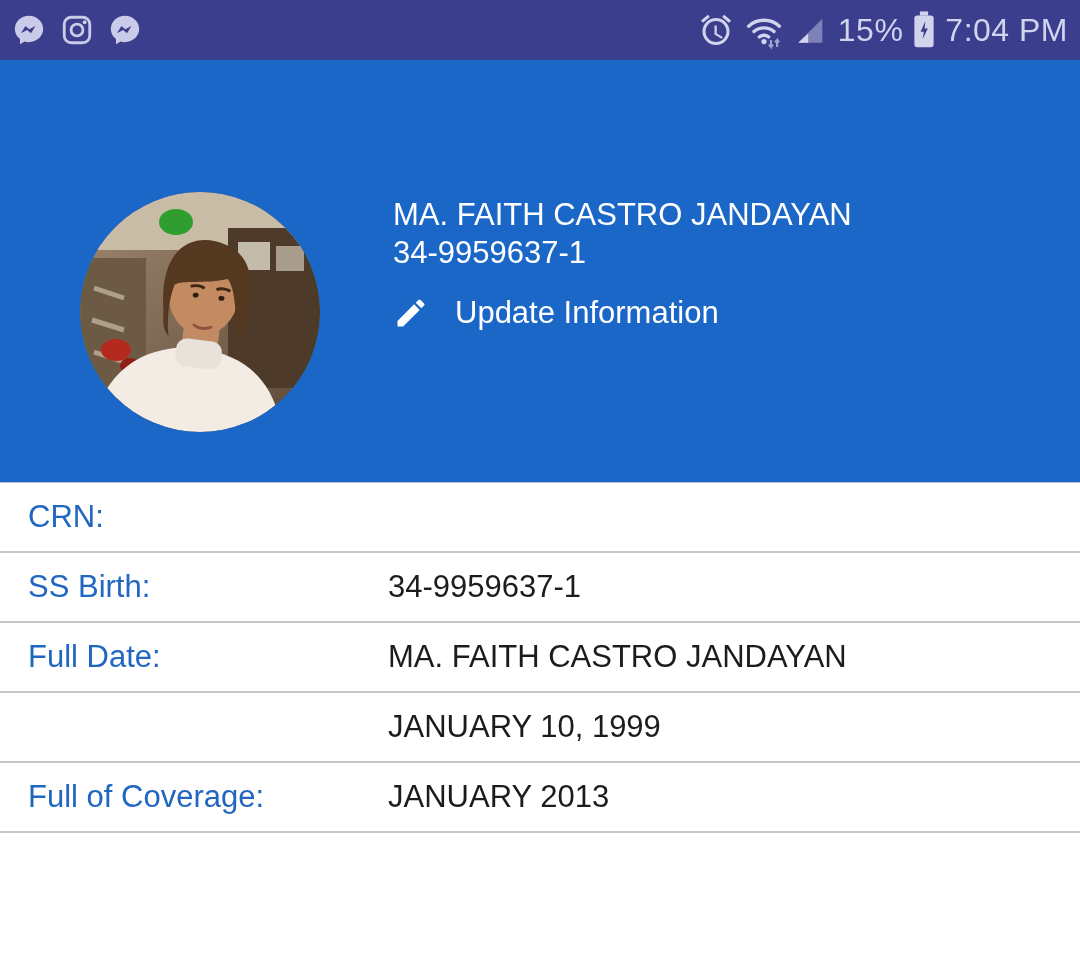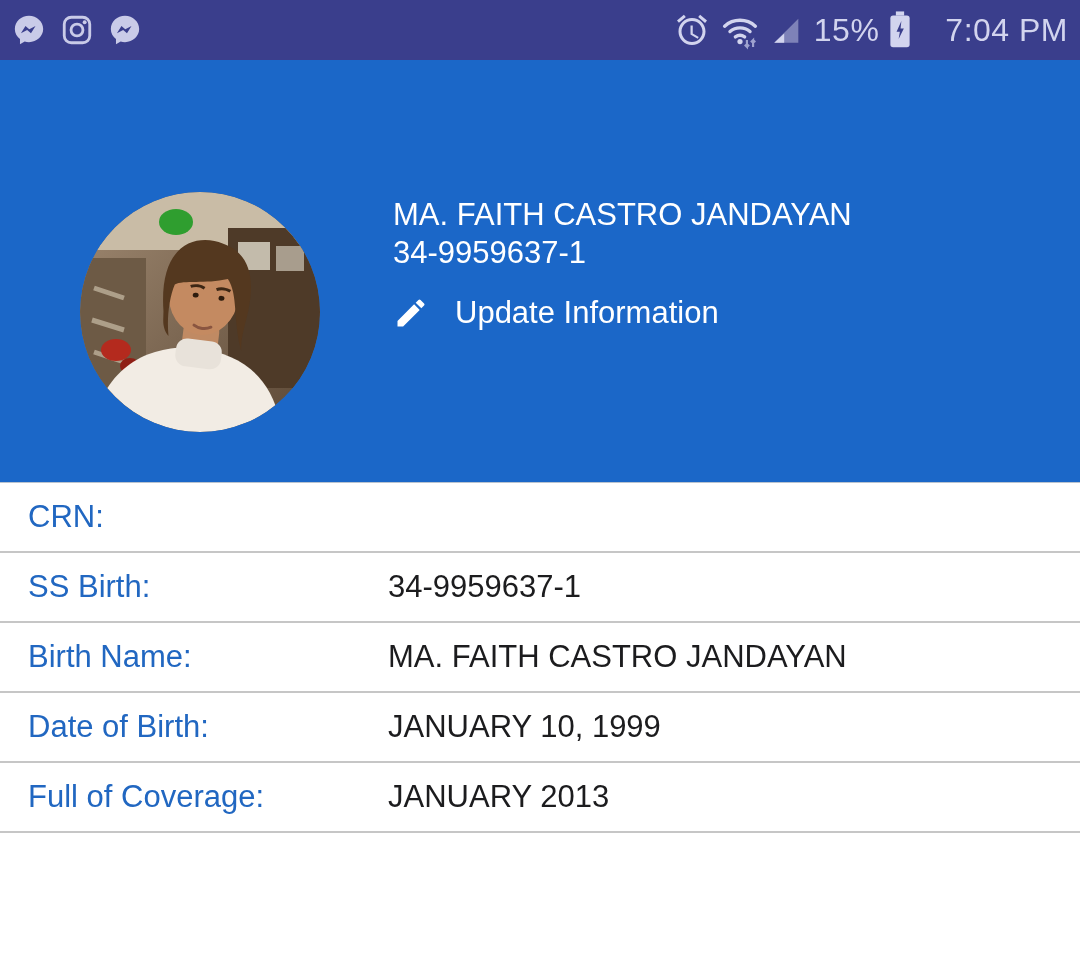--- a/index.html
+++ b/index.html
@@ -13,21 +13,21 @@
   
   .status-bar{
     height:60px;background:#3a3e8c;
     display:flex;align-items:center;justify-content:space-between;
     padding:0 12px;box-sizing:border-box;
   }
   .sb-left{display:flex;align-items:center;gap:14px;}
   .sb-right{display:flex;align-items:center;gap:10px;color:#d2d4ee;font-size:32px;}
   .sb-icon{display:flex;align-items:center;}
   .sb-right .pct{letter-spacing:0.5px;}
-  .sb-right .time{letter-spacing:0.5px;margin-left:24px;}
+  .sb-right .time{letter-spacing:0.5px;}
 
   
   .header{
     height:423px;background:#1b67c8;position:relative;
     border-bottom:1px solid #b9c3cf;box-sizing:border-box;
   }
   .avatar{
     position:absolute;left:80px;top:132px;width:240px;height:240px;
     border-radius:50%;overflow:hidden;
   }
@@ -173,25 +173,24 @@
   <div class="details">
     <div class="row">
       <span class="label">CRN:</span>
       <span class="value"></span>
     </div>
     <div class="row">
       <span class="label">SS Birth:</span>
       <span class="value">34-9959637-1</span>
     </div>
     <div class="row">
-      <span class="label">Birth Name:</span>
+      <span class="label">Full Date:</span>
       <span class="value">MA. FAITH CASTRO JANDAYAN</span>
     </div>
     <div class="row">
-      <span class="label">Date of Birth:</span>
       <span class="value">JANUARY 10, 1999</span>
     </div>
     <div class="row">
       <span class="label">Full of Coverage:</span>
       <span class="value">JANUARY 2013</span>
     </div>
   </div>
 
 </div>
 

